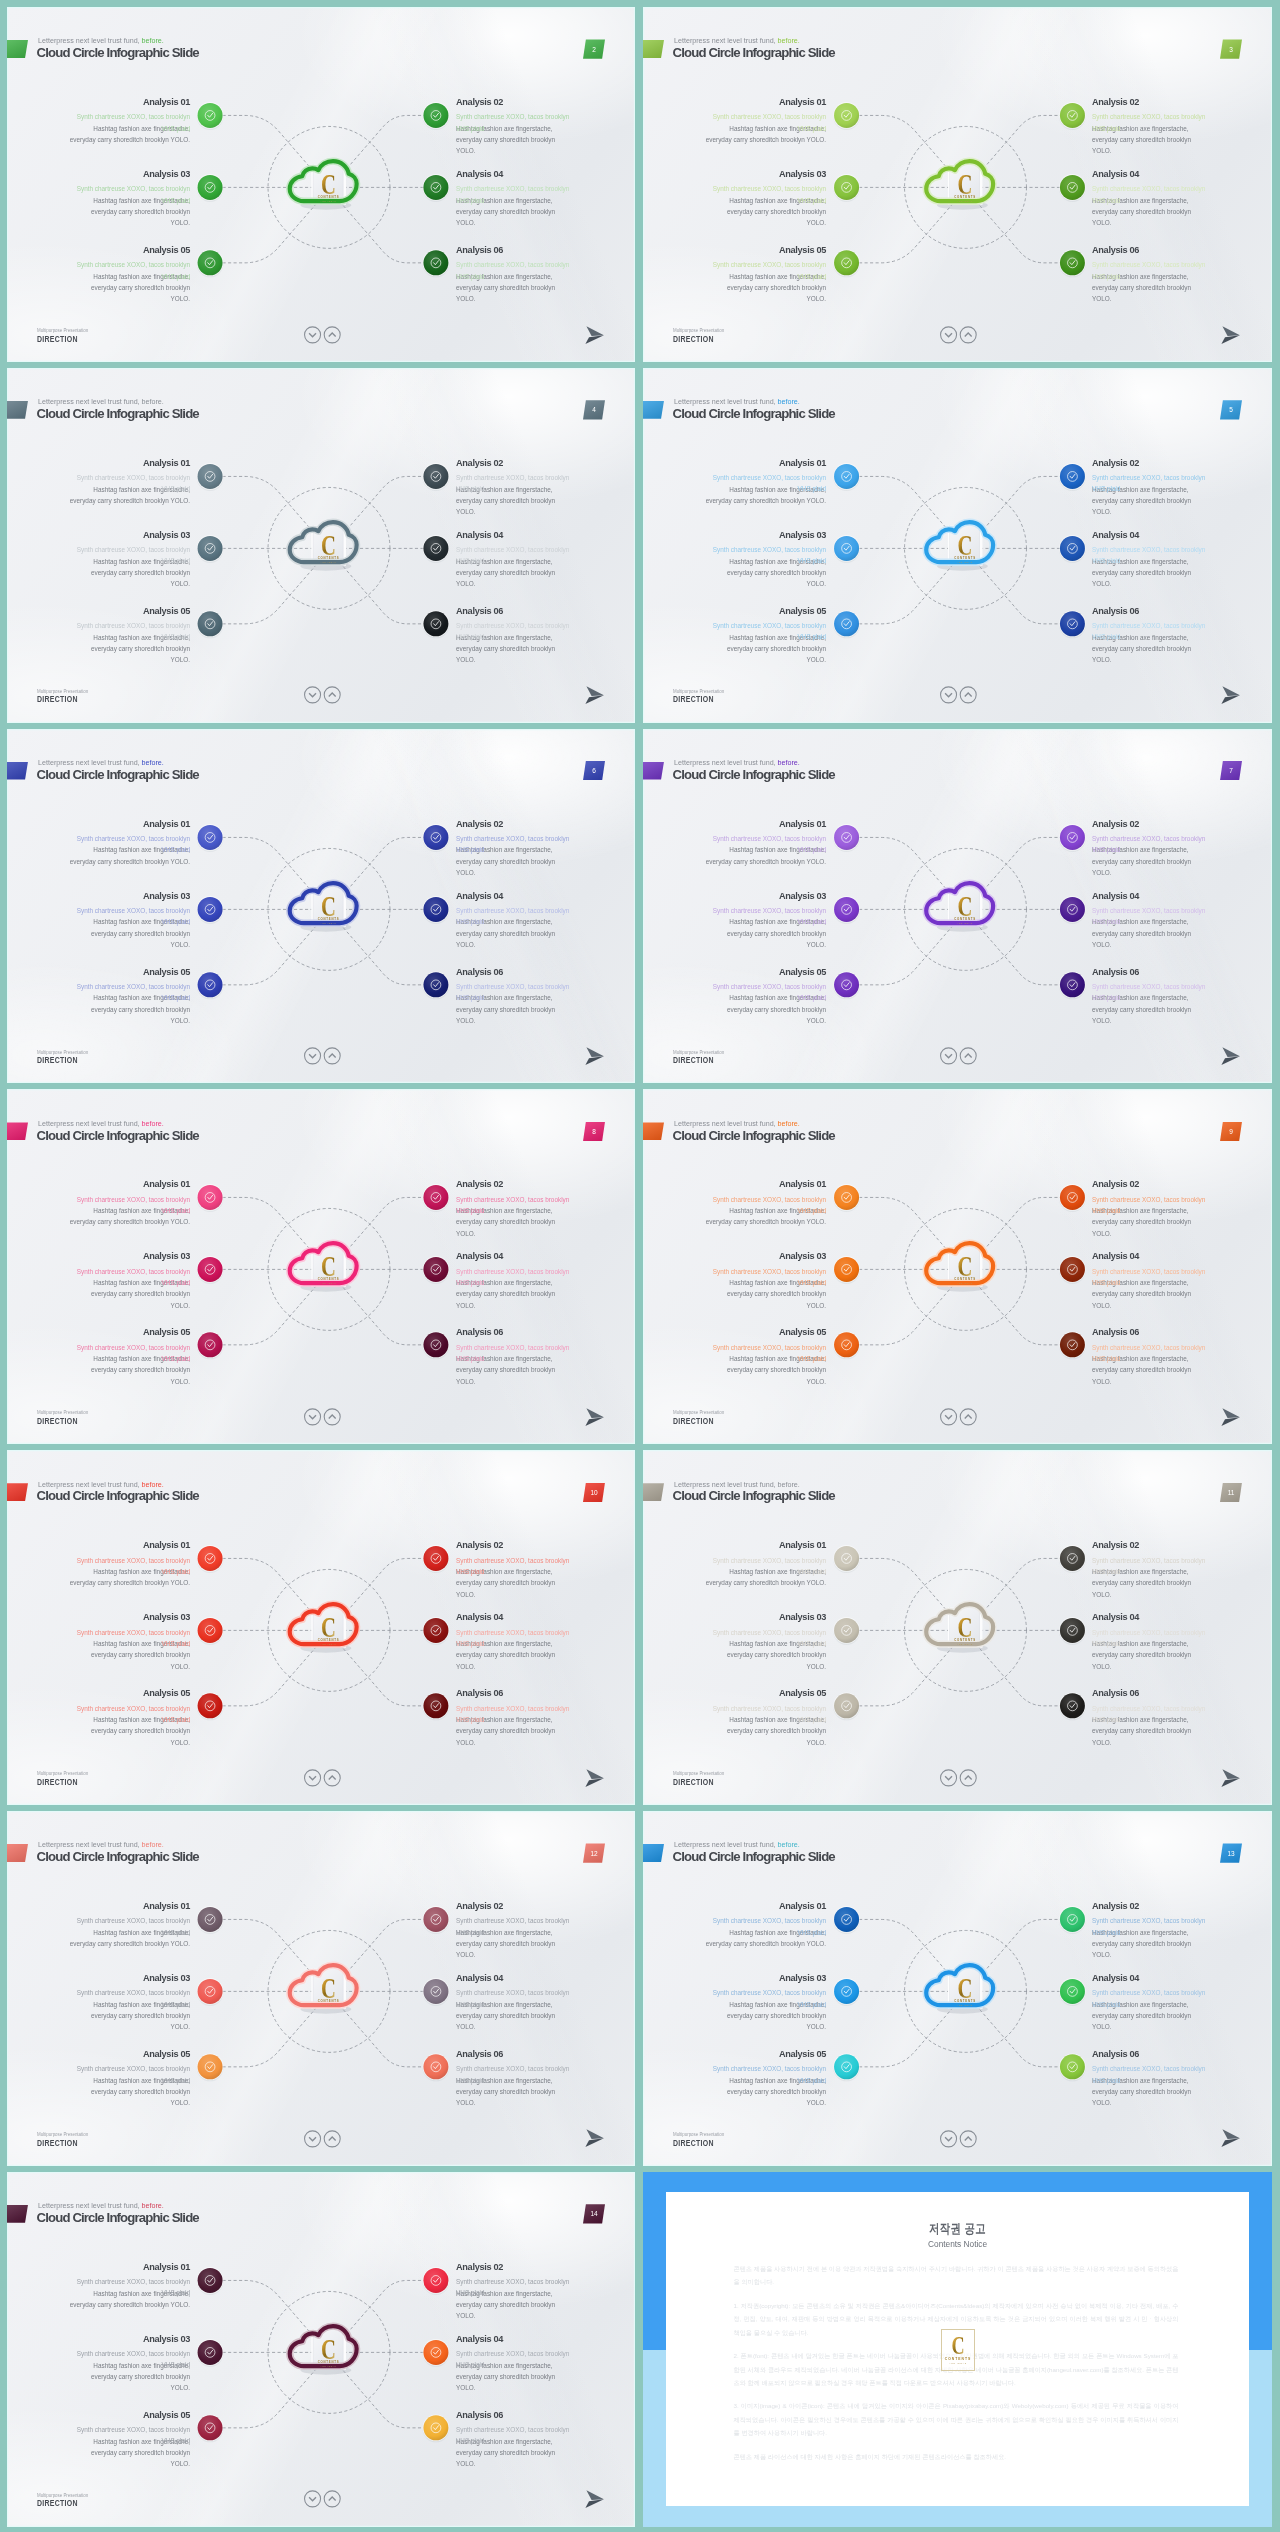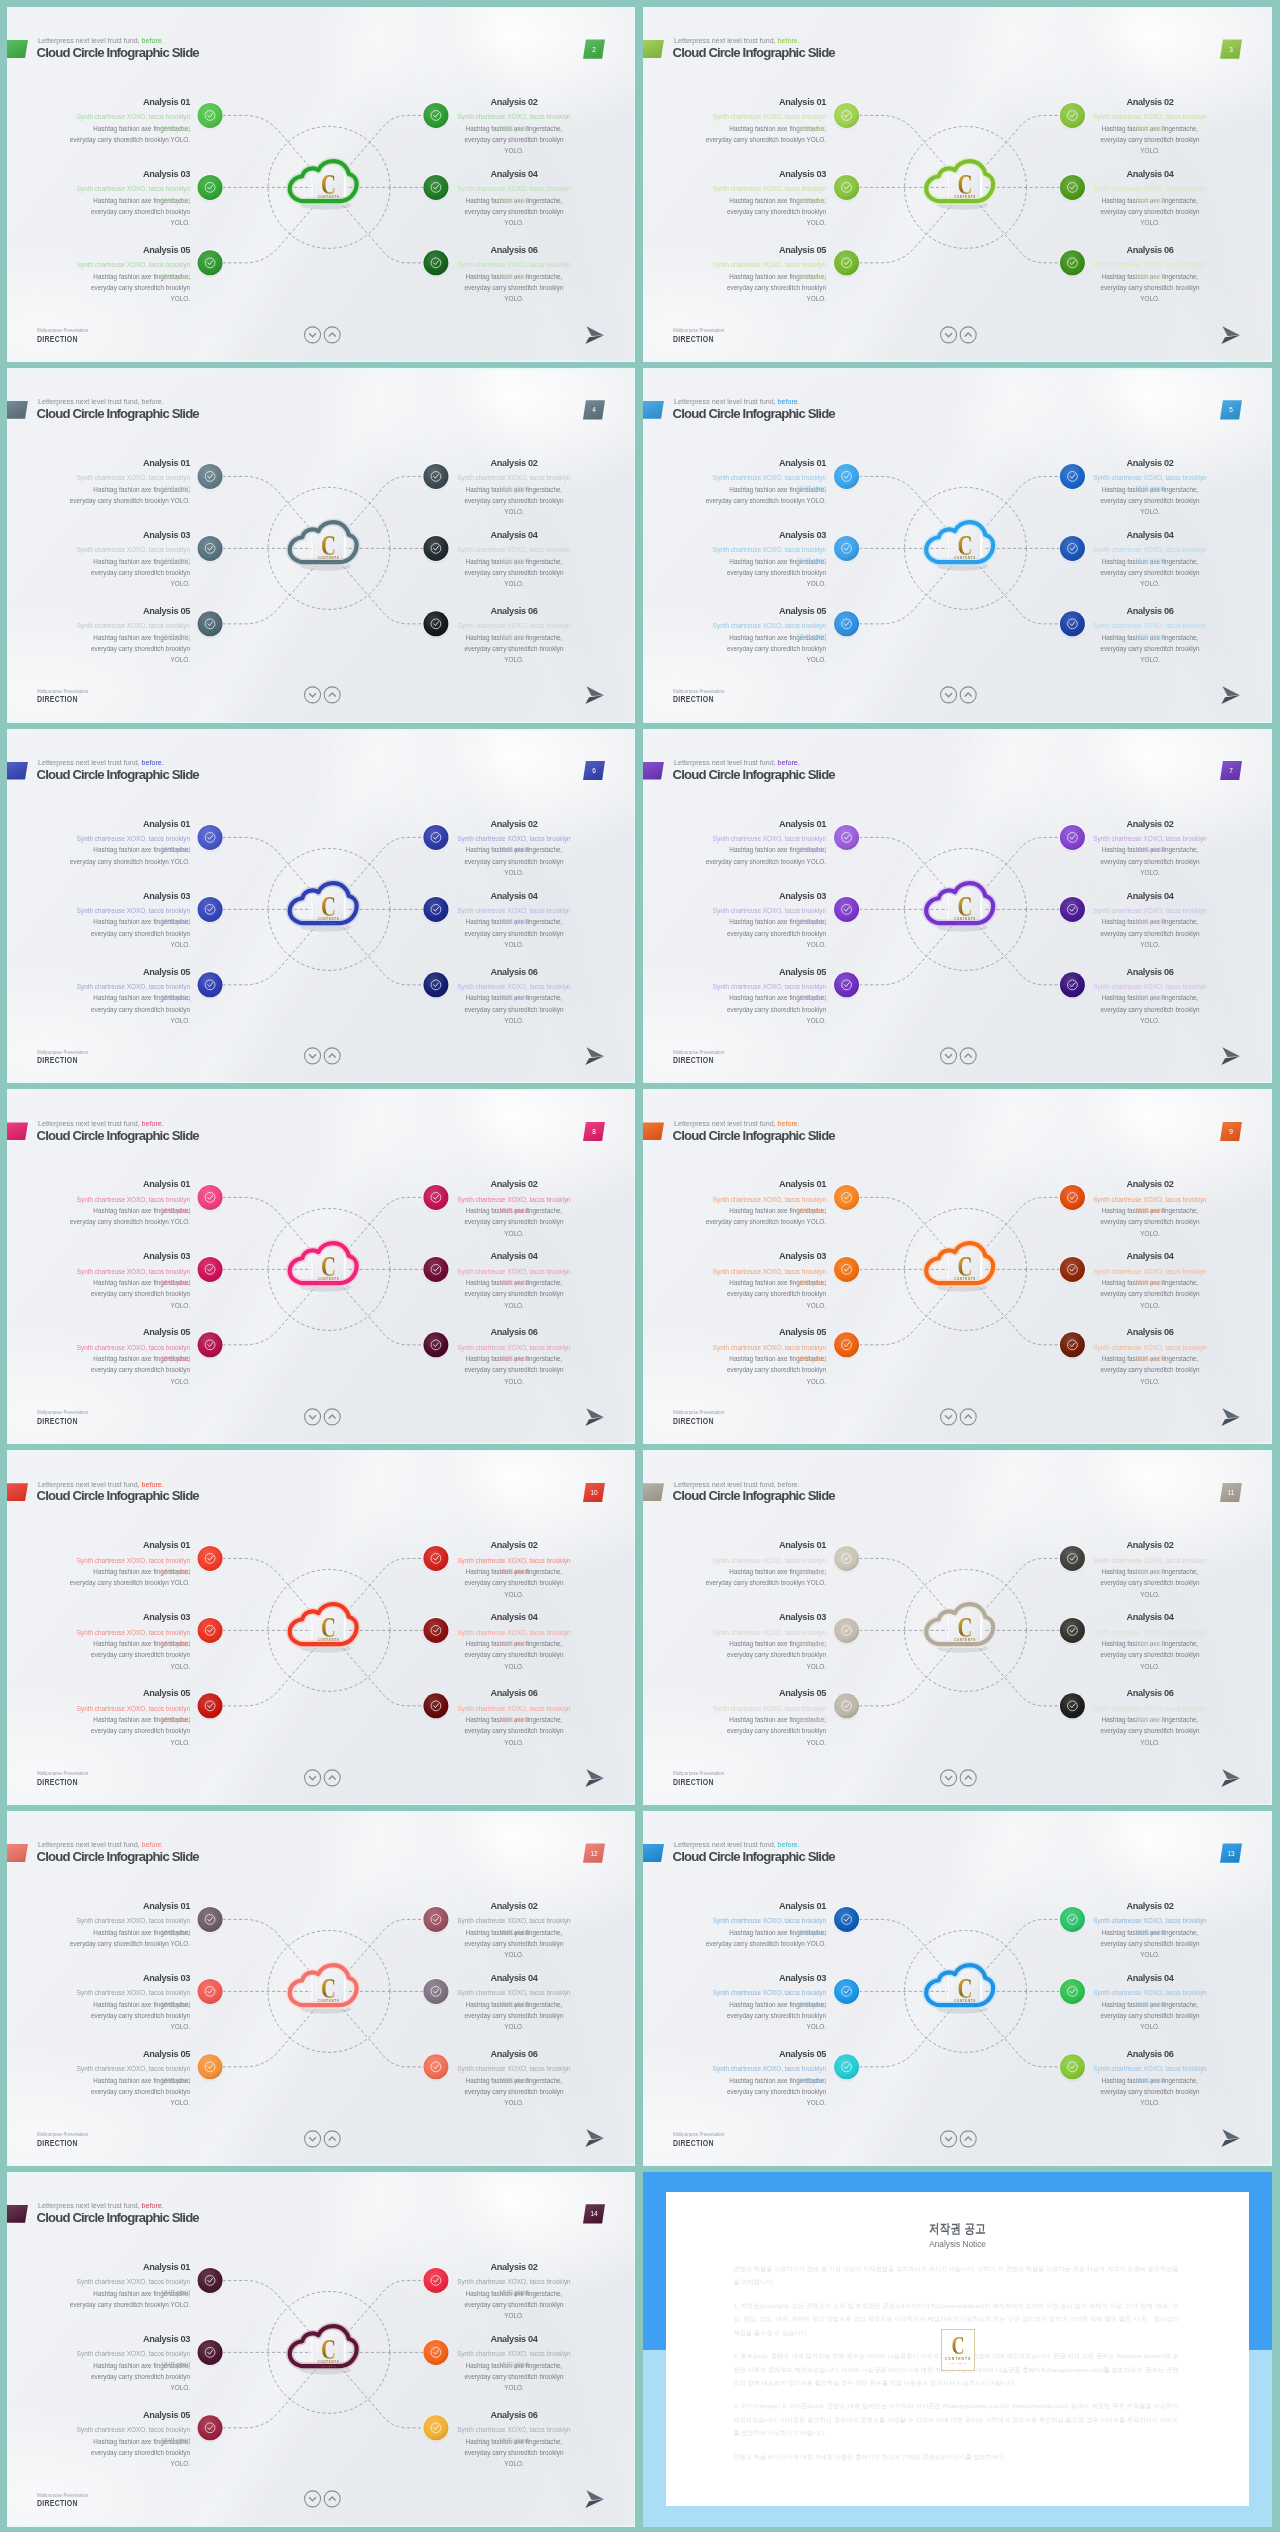--- a/index.html
+++ b/index.html
@@ -31,21 +31,21 @@
   .foot .f1{font-size:4.9px;color:#9da1a8;letter-spacing:0px;line-height:6.6px;
             transform:scaleX(0.9);transform-origin:left top;}
   .foot .f2{font-size:8.2px;font-weight:bold;color:#474b52;letter-spacing:0.32px;line-height:10px;
             transform:scaleX(0.85);transform-origin:left top;}
   .diagram{position:absolute;left:0;top:0;width:100%;height:100%;}
   .blk{position:absolute;}
   .blk .tt{font-size:9.2px;font-weight:bold;color:#42464c;letter-spacing:-0.32px;white-space:nowrap;line-height:11.6px;}
   .blk .ac{position:absolute;left:0;top:14.4px;width:100%;font-size:6.4px;line-height:11.3px;z-index:2;}
   .blk .gy{position:absolute;left:0;top:25.8px;width:100%;font-size:6.4px;line-height:11.3px;color:#797d84;z-index:1;}
   .blk.L{text-align:right;}
-  .blk.R{text-align:center;}
+  .blk.R{text-align:left;}
   
   .cr{position:relative;overflow:hidden;
       background:linear-gradient(to bottom,#3f9ff2 0,#3f9ff2 50.2%,#abddf7 50.2%,#abddf7 100%);}
   .crcard{position:absolute;left:22.7px;top:20.5px;right:22.6px;bottom:20.4px;background:#fff;}
   .crttl{text-align:center;font-size:13px;font-weight:bold;color:#5e636b;position:absolute;
          left:0;right:0;top:28.5px;letter-spacing:.4px;line-height:15px;}
   .crttl span{display:inline-block;transform:scaleX(0.8);}
   .crsub{text-align:center;font-size:8.3px;color:#6d727a;position:absolute;left:0;right:0;top:47px;line-height:11px;}
   .crbody{position:absolute;left:67.8px;width:445px;top:70px;font-size:6.2px;line-height:13.2px;
           color:#dfe2e6;text-align:justify;}
@@ -2342,21 +2342,21 @@
       </g>
     </svg>
     <svg class="plane" width="20" height="19" viewBox="0 0 20 19" style="position:absolute;left:577.5px;top:318.5px">
       <path d="M1.4 0.3 L18.9 9.3 L6.6 10.0 Z" fill="#5d6771"></path>
       <path d="M0.4 17.9 L18.9 9.3 L4.0 11.3 Z" fill="#464f59"></path>
     </svg>
   </div>
   <div class="cr">
     <div class="crcard">
       <div class="crttl"><span>저작권 공고</span></div>
-      <div class="crsub">Analysis Notice</div>
+      <div class="crsub">Contents Notice</div>
       <div class="crbody">
         <p>콘텐츠 제품을 사용하시기 전에 본 이용 약관과 저작권법을 숙지하시어 주시기 바랍니다. 귀하가 이 콘텐츠 제품을 사용하는 것은 사용자 계약과 보증에 동의하셨음을 의미합니다.</p>
         <p>1. 저작권(copyright): 모든 콘텐츠의 소유 및 저작권은 콘텐츠&amp;아이디어즈(Contents&amp;Ideas)의 제작자에게 있으며 사전 승낙 없이 복제적 이용, 기타 전재, 배포, 수정, 편집, 양도, 대여, 재판매 등의 방법으로 영리 목적으로 이용하거나 제삼자에게 이용하도록 하는 것은 금지되어 있으며 이러한 복제 행위 발견 시 민ㆍ형사상의 책임을 물으실 수 있습니다.</p>
         <p>2. 폰트(font): 콘텐츠 내에 담겨있는 한글 폰트는 네이버 나눔글꼴이 사용되었으며 저작권법에 의해 제작되었습니다. 한글 외의 모든 폰트는 Windows System에 포함된 서체와 클라우드 제작되었습니다. 네이버 나눔글꼴 라이선스에 대한 자세한 사항은 네이버 나눔글꼴 홈페이지(hangeul.naver.com)를 참조하세요. 폰트는 콘텐츠와 함께 배포되지 않으므로 필요하실 경우 해당 폰트를 직접 다운로드 받으셔서 사용하시기 바랍니다.</p>
         <p>3. 이미지(image) &amp; 아이콘(icon): 콘텐츠 내에 담겨있는 이미지와 아이콘은 Pixabay(pixabay.com)와 Weboly(weboly.com) 등에서 제공된 무료 저작물을 이용하여 제작되었습니다. 아이콘은 필요하신 경우에도 콘텐츠를 가공할 수 있으며 이에 따른 권리는 귀하에게 없으므로 확인하실 필요한 경우 이미지를 취득하셔서 이미지를 변경하여 사용하시기 바랍니다.</p>
         <p>콘텐츠 제품 라이선스에 대한 자세한 사항은 홈페이지 하단에 기재된 콘텐츠라이선스를 참조하세요.</p>
       </div>
       <div class="crlogo">
         <svg width="28" height="34" viewBox="7 6 36 38">
           <defs>

